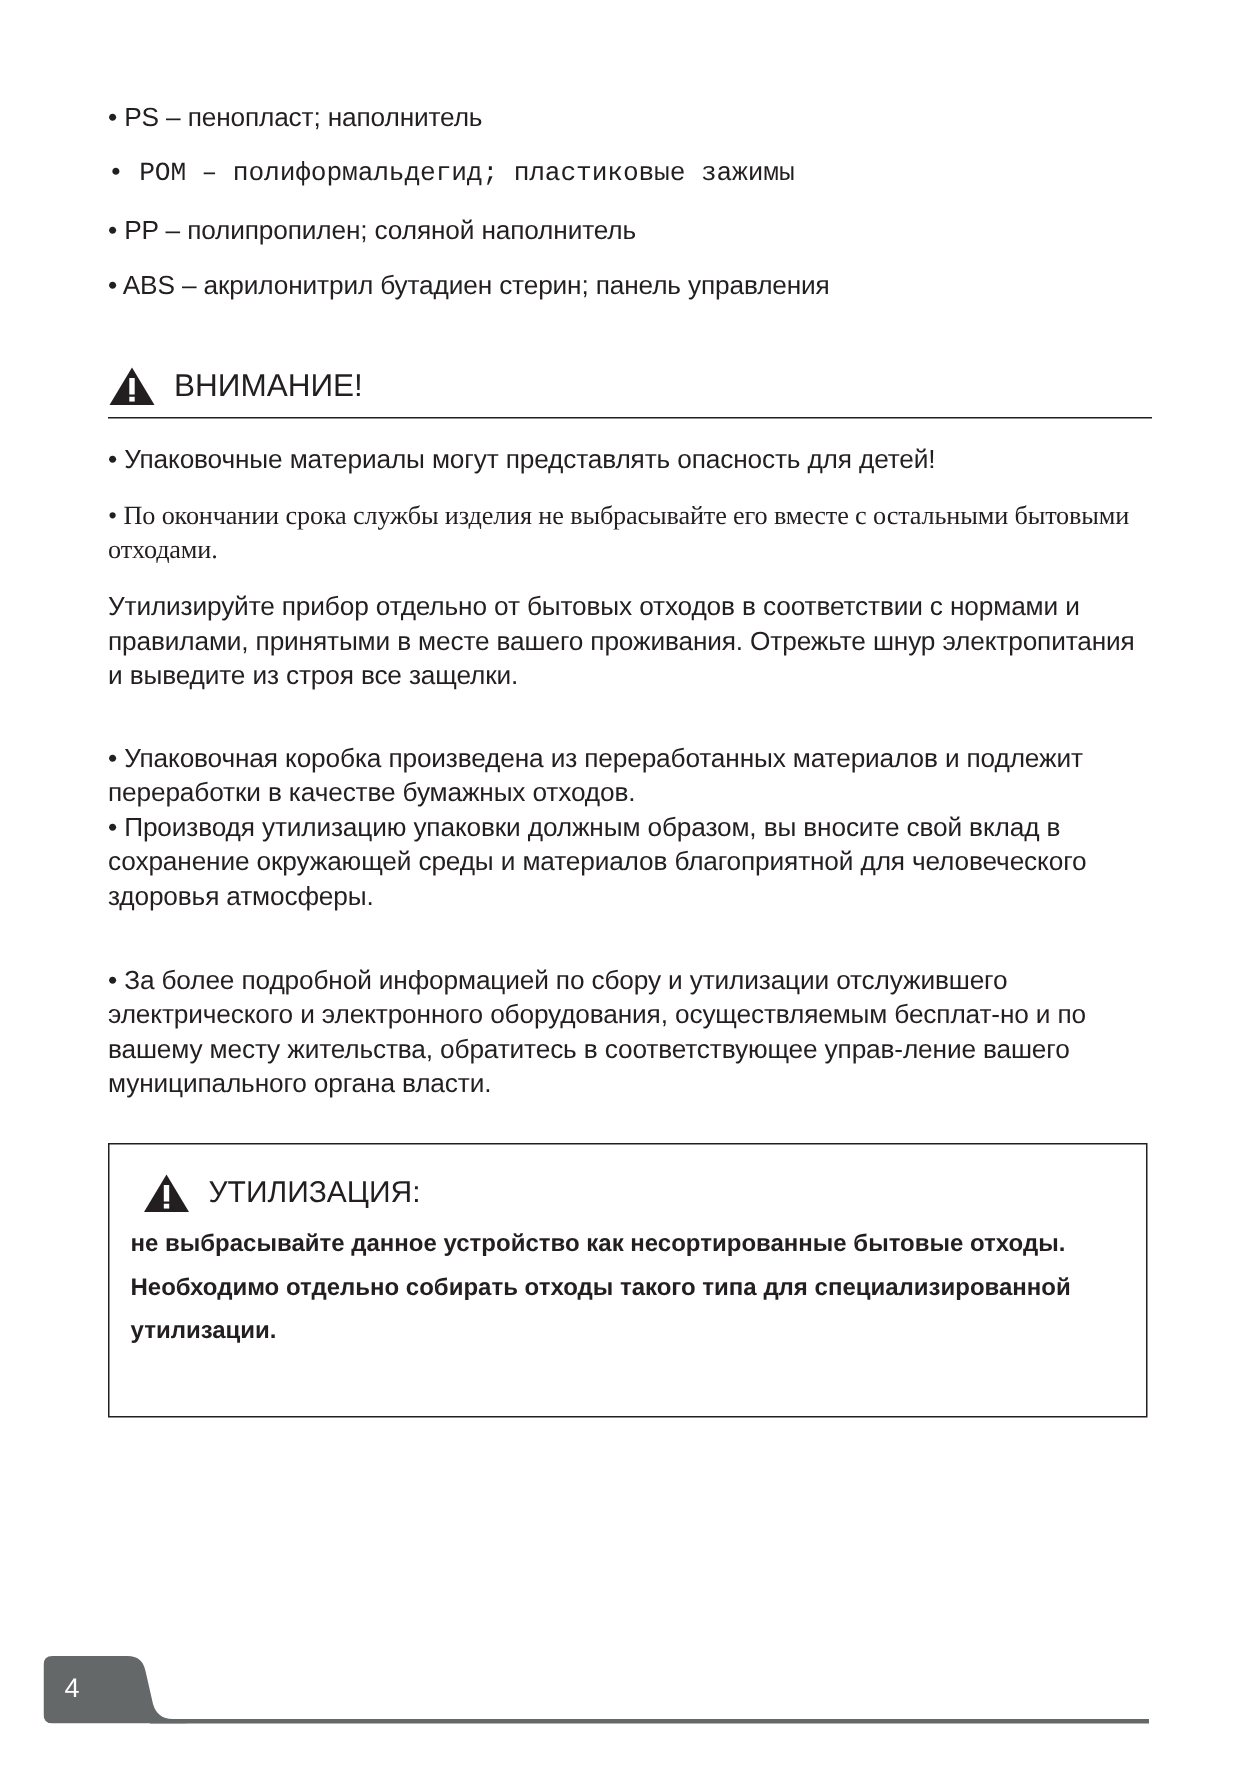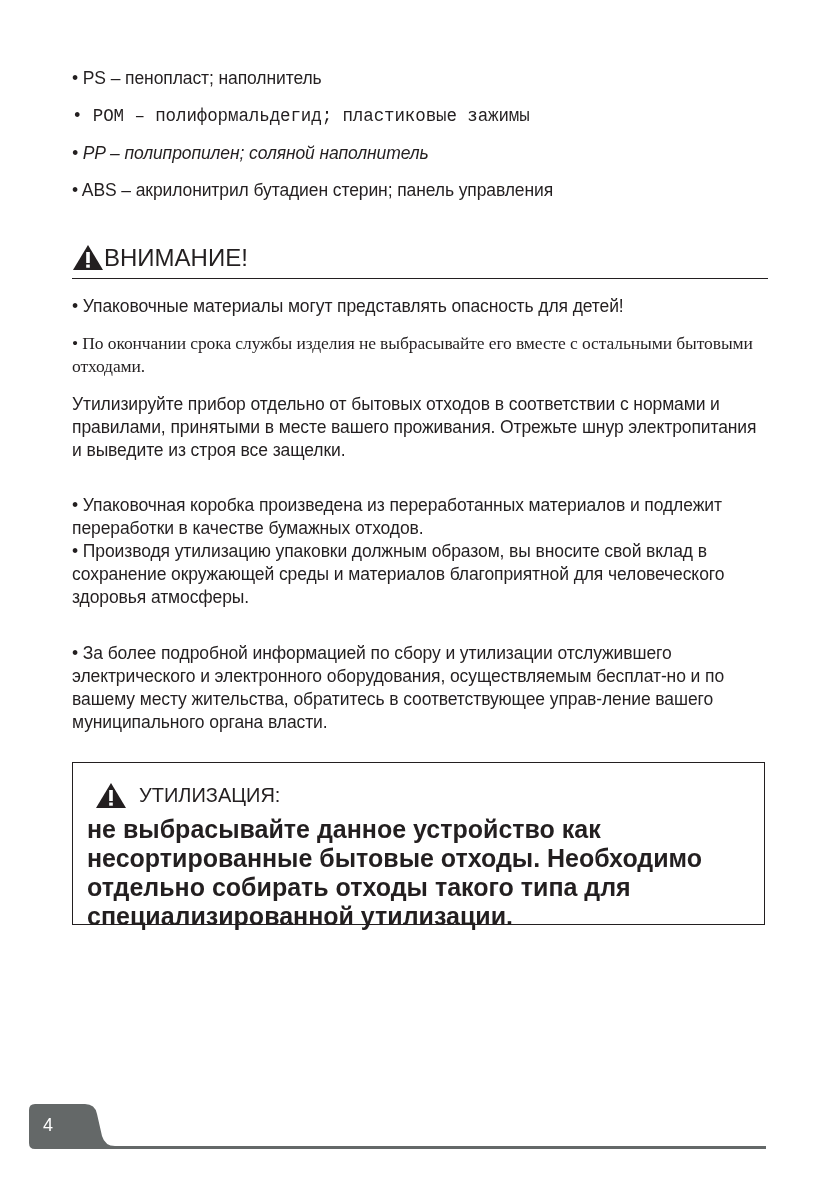--- a/index.html
+++ b/index.html
@@ -34,56 +34,56 @@
       position: absolute;
       left: 0;
       top: 244px;
       width: 696px;
       height: 34px;
       border-bottom: 1.5px solid #231f20;
       display: flex;
       align-items: flex-start;
     }
     .warn-heading .title {
-      font-size: 24px;
+      font-size: 21px;
       line-height: 28px;
-      margin-left: 0;
+      margin-left: 12px;
     }
     .tri {
       display: inline-block;
       width: 32px;
       height: 27px;
     }
     .box {
       position: absolute;
       left: 0;
       top: 762px;
       width: 693px;
-      height: 163px;
+      height: 183px;
       border: 1.5px solid #231f20;
       box-sizing: border-box;
     }
     .box .box-head {
       position: absolute;
       left: 22px;
       top: 18px;
       display: flex;
       align-items: center;
     }
     .box .box-head .title {
       font-size: 20px;
       line-height: 28px;
       margin-left: 12px;
     }
     .box .box-body {
       position: absolute;
       left: 14px;
       top: 52px;
       width: 680px;
-      font-size: 25px;
+      font-size: 16px;
       line-height: 29px;
       font-weight: bold;
       margin: 0;
     }
     .footer-tab {
       position: absolute;
       left: 29px;
       top: 1104px;
       width: 95px;
       height: 45px;
@@ -105,21 +105,21 @@
       background: #646868;
     }
   </style>
 </head>
 <body>
 
 <div class="content">
 
   <p class="para" style="top:67px;">• PS – пенопласт; наполнитель</p>
   <p class="para" style="top:105px;font-family:Liberation Mono, monospace;">• POM – полиформальдегид; пластиковые зажимы</p>
-  <p class="para" style="top:142px;font-style:italic;">• PP – полипропилен; соляной наполнитель</p>
+  <p class="para" style="top:142px;">• PP – полипропилен; соляной наполнитель</p>
   <p class="para" style="top:179px;">• ABS – акрилонитрил бутадиен стерин; панель управления</p>
 
   <div class="warn-heading">
     <span class="tri">
       <svg width="32" height="27" viewBox="0 0 32 27">
         <polygon points="16,1 31,26 1,26" fill="#231f20"></polygon>
         <rect x="14.2" y="8" width="3.6" height="11" fill="#ffffff"></rect>
         <rect x="14.2" y="20.5" width="3.6" height="3.2" fill="#ffffff"></rect>
       </svg>
     </span>

